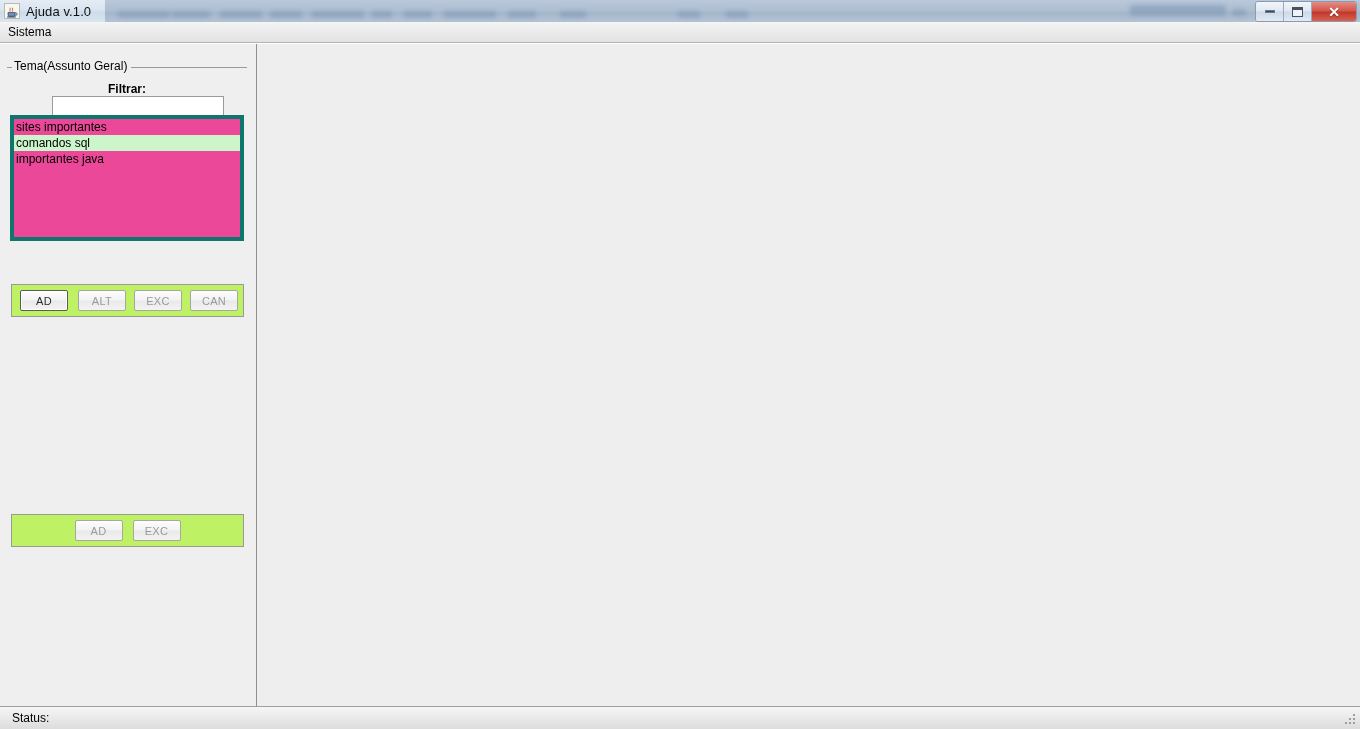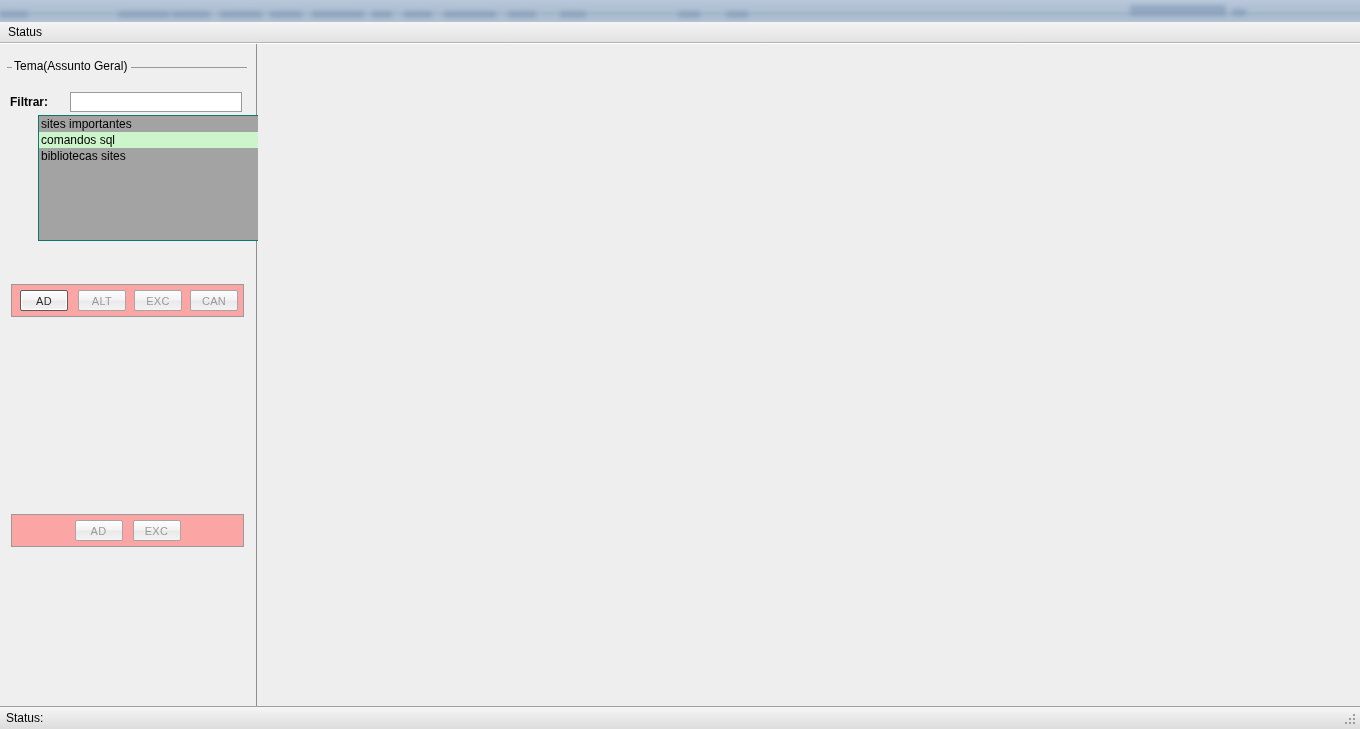--- a/index.html
+++ b/index.html
@@ -223,41 +223,40 @@
     box-sizing: border-box;
     height: 20px;
     font-family: "Liberation Sans", sans-serif;
     font-size: 12px;
     padding: 0 3px;
     color: #000;
     outline: none;
   }
 
   .listbox {
-    background: #a3a3a3;
-    border: 1px solid #0f766e;
+    background: #ec4899;
+    border: 4px solid #0f766e;
     box-sizing: border-box;
     overflow: hidden;
-    margin-left: 28px;
   }
   .list-item {
     height: 16px;
     line-height: 16px;
     padding-left: 2px;
     font-size: 12px;
     color: #000;
     white-space: nowrap;
   }
 
   
   .btnbar {
     position: absolute;
     box-sizing: border-box;
     border: 1px solid #9a9a9a;
-    background: #fca5a5;
+    background: #bef264;
     display: flex;
     align-items: center;
   }
   .btn {
     height: 21px;
     min-width: 48px;
     box-sizing: border-box;
     border: 1px solid #a6a6a6;
     border-radius: 2px;
     background: linear-gradient(to bottom, #fdfdfd 0%, #f3f3f3 48%, #e9e9e9 52%, #f3f3f3 100%);
@@ -286,21 +285,21 @@
     background: linear-gradient(to bottom, #f6f6f6 0%, #ececec 40%, #dcdcdc 100%);
     border-top: 1px solid #9f9f9f;
     box-sizing: border-box;
     display: flex;
     align-items: center;
     z-index: 4;
   }
   .status-text {
     font-size: 12px;
     color: #000;
-    padding-left: 6px;
+    padding-left: 12px;
   }
   .resize-grip {
     position: absolute;
     right: 3px; bottom: 3px;
     width: 13px; height: 13px;
   }
   .grip-dot {
     position: absolute;
     width: 2px; height: 2px;
     background: #9d9d9d;
@@ -322,44 +321,71 @@
     <div class="bg-blur-item" style="left:404px;width:28px;"></div>
     <div class="bg-blur-item" style="left:444px;width:52px;"></div>
     <div class="bg-blur-item" style="left:508px;width:28px;"></div>
     <div class="bg-blur-item" style="left:560px;width:26px;"></div>
     <div class="bg-blur-item" style="left:678px;width:22px;"></div>
     <div class="bg-blur-item" style="left:726px;width:22px;"></div>
     <div class="bg-blur-box" style="left:1130px;top:5px;width:96px;height:11px;"></div>
     <div class="bg-blur-box" style="left:1232px;top:9px;width:14px;height:7px;"></div>
   </div>
 
+  <div class="titlebar">
+    <div class="titlebar-left">
+      <span class="app-icon">
+        <svg width="16" height="16" viewBox="0 0 16 16">
+          <rect x="0.5" y="0.5" width="15" height="15" fill="#f7f7f2" stroke="#b9b9ad"></rect>
+          <path d="M4 9.5 h7 v2.2 a1.6 1.6 0 0 1 -1.6 1.6 h-3.8 a1.6 1.6 0 0 1 -1.6 -1.6 z" fill="#6f8fb5" stroke="#2c4663" stroke-width="0.7"></path>
+          <path d="M11 10 h1.1 a1.1 1.1 0 0 1 0 2.2 h-1.1" fill="none" stroke="#2c4663" stroke-width="0.8"></path>
+          <path d="M6 8.3 c-1 -1.2 1 -1.8 0.2 -3.2" fill="none" stroke="#c8502e" stroke-width="0.9" stroke-linecap="round"></path>
+          <path d="M8.4 8.3 c-1 -1.2 1 -1.8 0.2 -3.2" fill="none" stroke="#c8502e" stroke-width="0.9" stroke-linecap="round"></path>
+          <rect x="3.2" y="13.4" width="8.6" height="1.1" fill="#2c4663"></rect>
+        </svg>
+      </span>
+      <span class="title-text">Ajuda v.1.0</span>
+    </div>
+
+    <div class="win-buttons">
+      <div class="win-btn">
+        <span class="glyph-min"></span>
+      </div>
+      <div class="win-btn">
+        <span class="glyph-max"></span>
+      </div>
+      <div class="win-btn close">
+        <span class="glyph-close">✕</span>
+      </div>
+    </div>
+  </div>
 
   <div class="menubar">
-    <div class="menu-item">Status</div>
+    <div class="menu-item">Sistema</div>
   </div>
 
   <div class="content">
 
     <div class="split-left">
 
       <div class="group" style="left:7px; top:15px; width:240px; height:215px;">
         <div class="group-line"></div>
         <div class="group-title">Tema(Assunto Geral)</div>
 
         <div class="group-body">
 
-          <div class="row" style="position:absolute; left:3px; top:17px; width:234px;">
+          <div class="row" style="position:absolute; left:3px; top:7px; width:234px;flex-direction:column;">
             <span class="field-label">Filtrar:</span>
             <input class="textfield" type="text" style="margin-left: 22px; width: 172px;" value="">
           </div>
 
           <div class="listbox" style="position:absolute; left:3px; top:40px; width:234px; height:126px;">
             <div class="list-item">sites importantes</div>
             <div class="list-item" style="background:#ccf5cc;">comandos sql</div>
-            <div class="list-item">bibliotecas sites</div>
+            <div class="list-item">importantes java</div>
           </div>
         </div>
       </div>
 
       <div class="btnbar" style="left:11px; top:240px; width:233px; height:33px; padding-left:8px;">
         <div class="btn enabled focused" style="width:42px;">AD</div>
         <div class="btn" style="width:48px; margin-left:10px;">ALT</div>
         <div class="btn" style="width:48px; margin-left:8px;">EXC</div>
         <div class="btn" style="width:48px; margin-left:8px;">CAN</div>
       </div>

